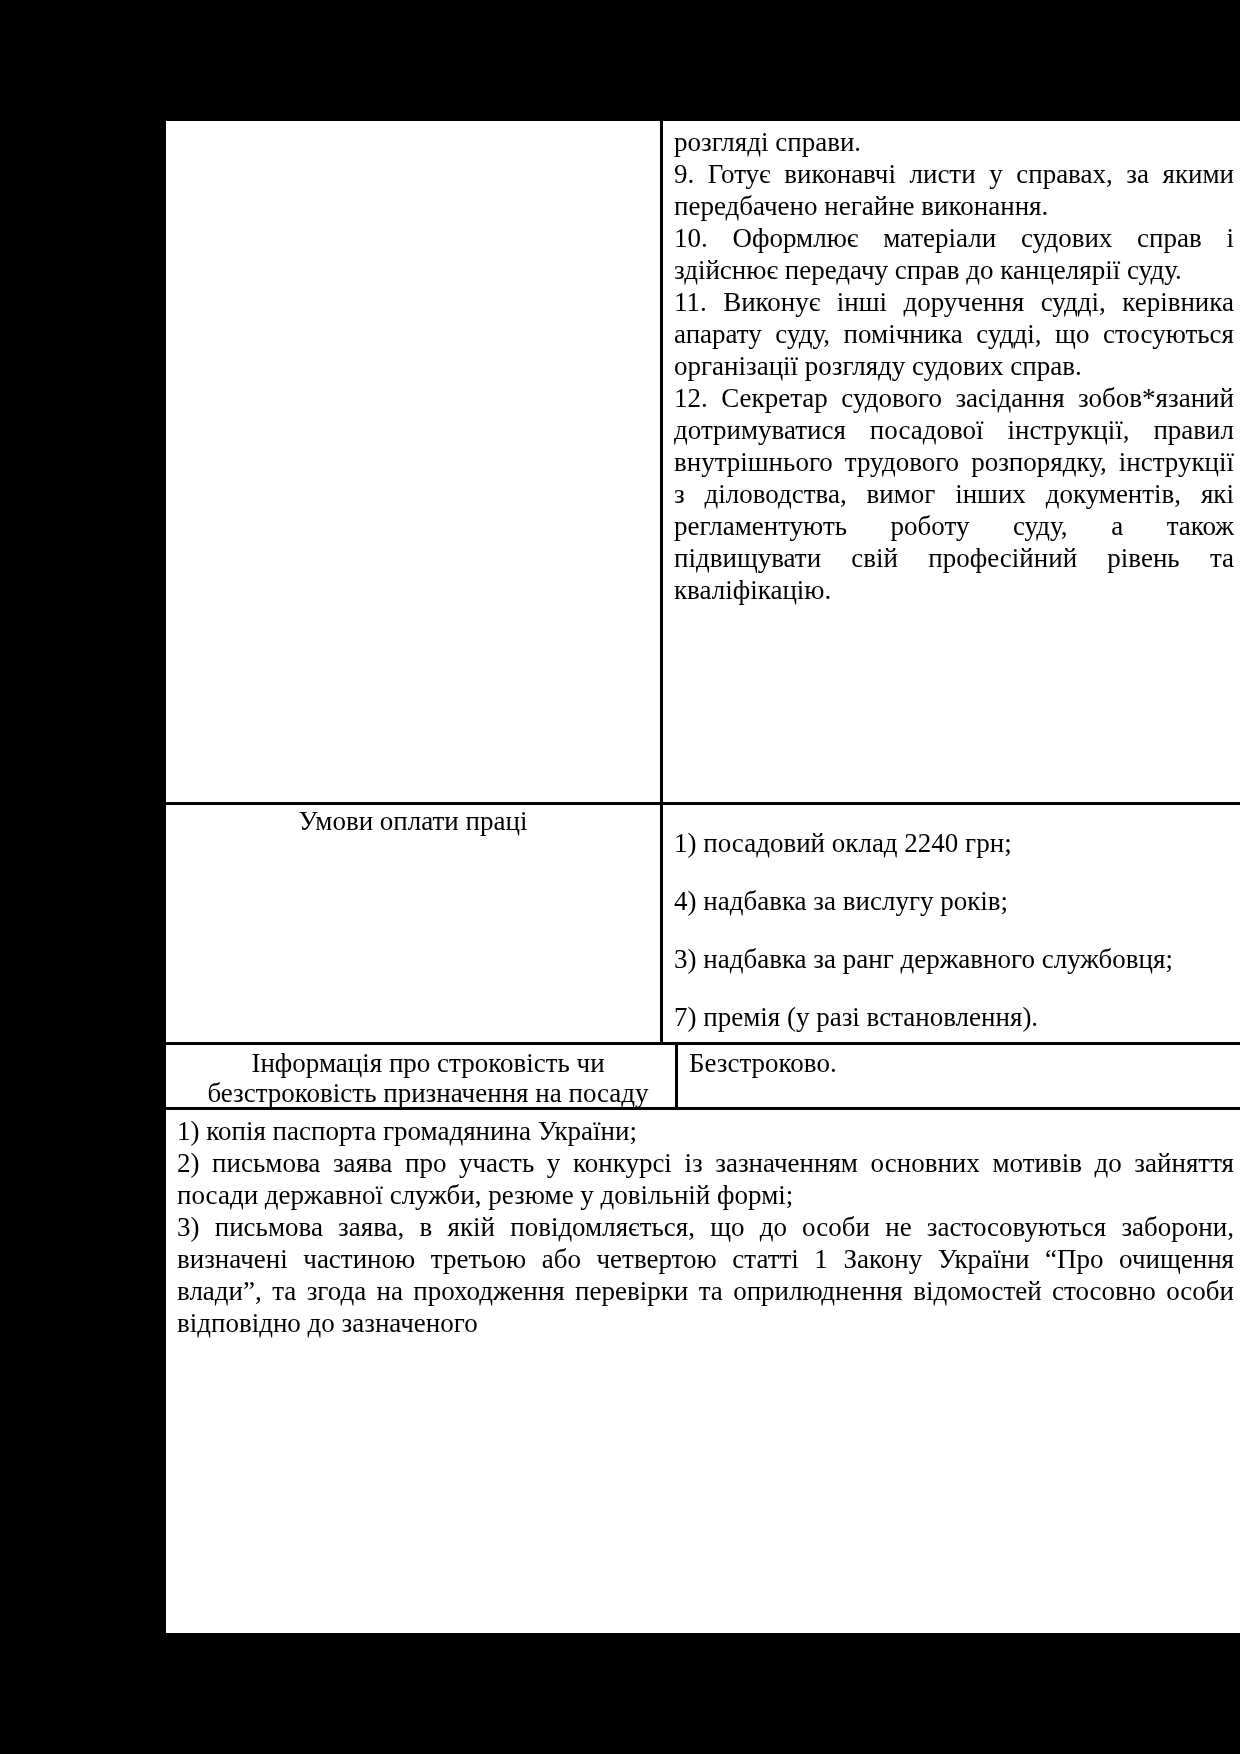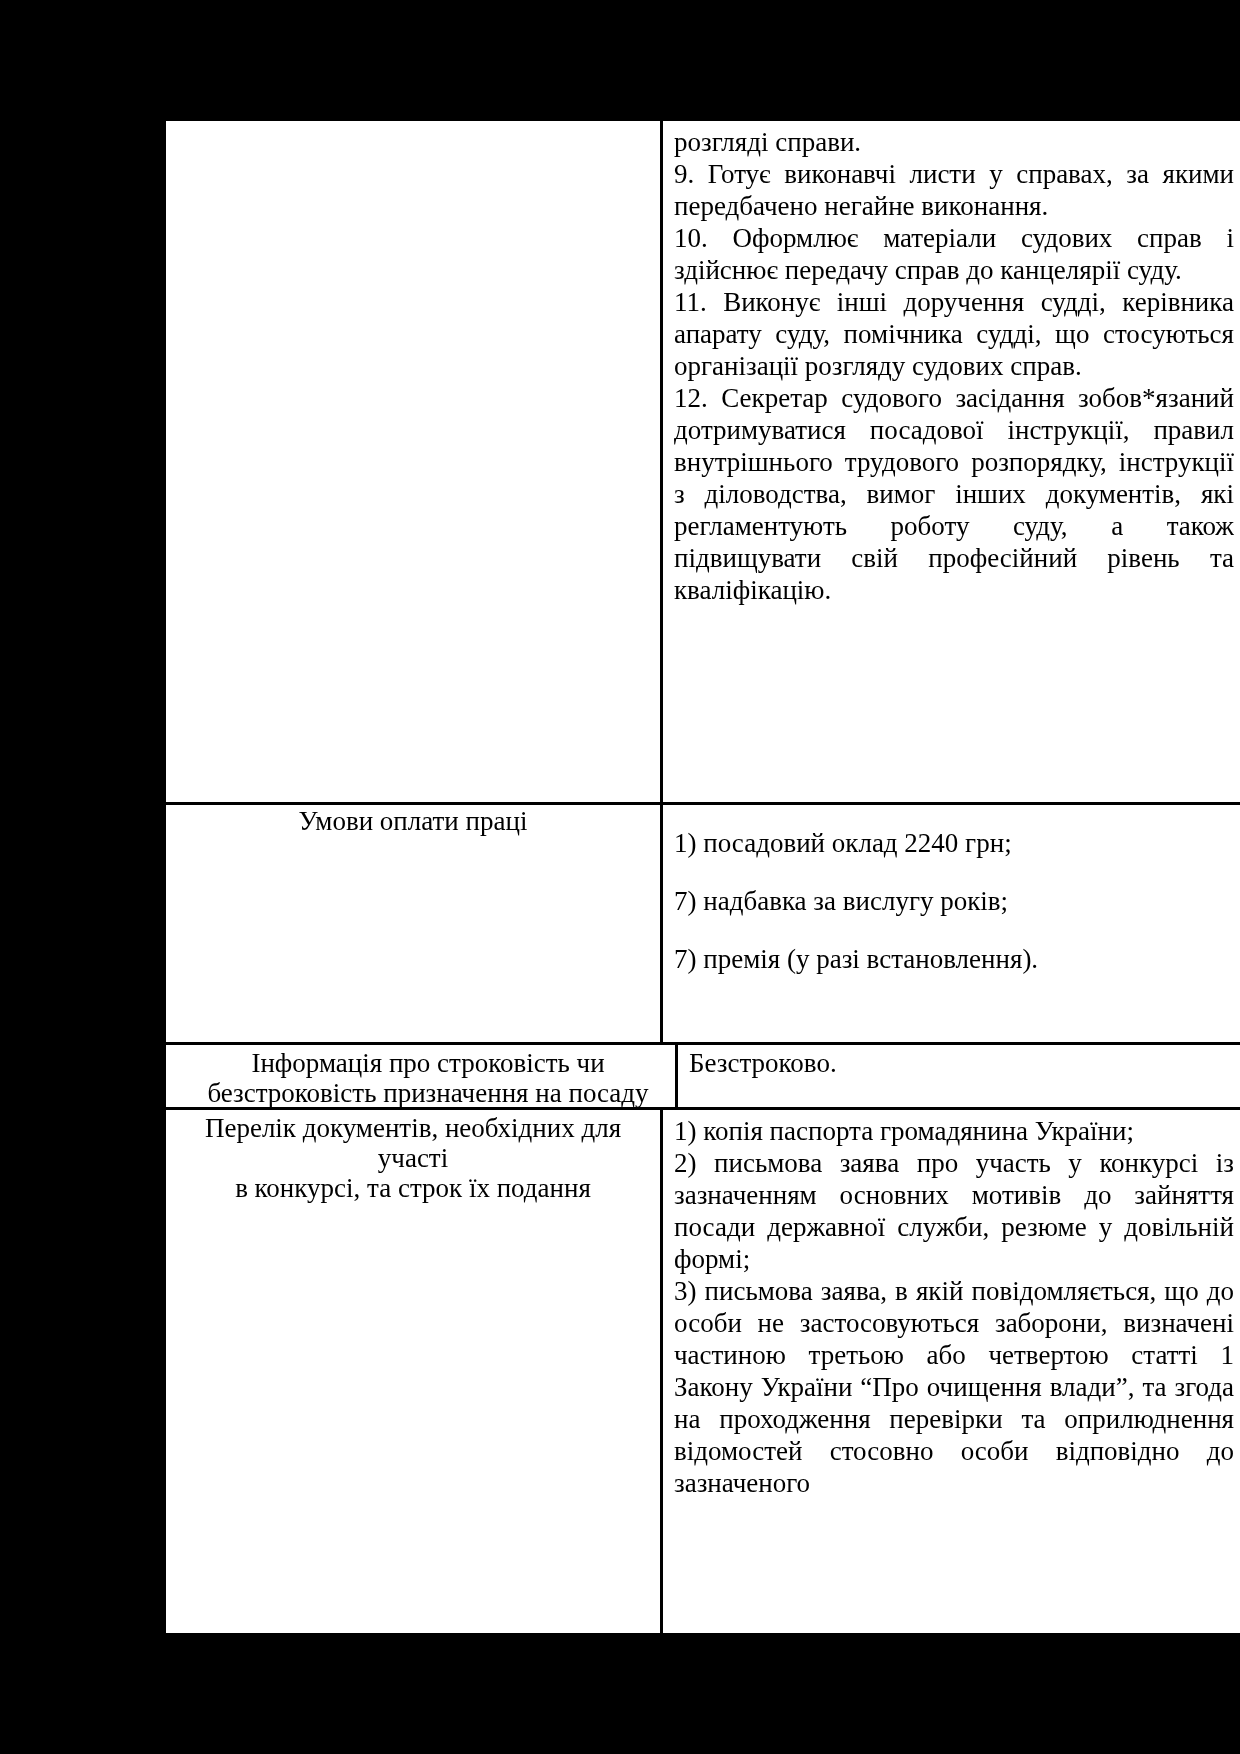--- a/index.html
+++ b/index.html
@@ -71,36 +71,35 @@
         <p>10. Оформлює матеріали судових справ і здійснює передачу справ до канцелярії суду.</p>
         <p>11. Виконує інші доручення судді, керівника апарату суду, помічника судді, що стосуються організації розгляду судових справ.</p>
         <p>12. Секретар судового засідання зобов*язаний дотримуватися посадової інструкції, правил внутрішнього трудового розпорядку, інструкції з діловодства, вимог інших документів, які регламентують роботу суду, а також підвищувати свій професійний рівень та кваліфікацію.</p>
       </div>
   </div>
 
   <div class="t-row row2 bordered">
     <div class="cell-l">Умови оплати праці</div>
     <div class="cell-r">
         <p>1) посадовий оклад 2240 грн;</p>
-        <p>7) надбавка за вислугу років;</p>
+        <p>4) надбавка за вислугу років;</p>
+        <p>3) надбавка за ранг державного службовця;</p>
         <p>7) премія (у разі встановлення).</p>
       </div>
   </div>
 
   <div class="t-row row3 bordered">
     <div class="cell-l">Інформація про строковість чи
 безстроковість призначення на посаду</div>
     <div class="cell-r">
         <p>Безстроково.</p>
       </div>
   </div>
 
   <div class="t-row row4">
-    <div class="cell-l">Перелік документів, необхідних для участі
-в конкурсі, та строк їх подання</div>
     <div class="cell-r">
         <p>1) копія паспорта громадянина України;</p>
         <p>2) письмова заява про участь у конкурсі із зазначенням основних мотивів до зайняття посади державної служби, резюме у довільній формі;</p>
         <p>3) письмова заява, в якій повідомляється, що до особи не застосовуються заборони, визначені частиною третьою або четвертою статті 1 Закону України “Про очищення влади”, та згода на проходження перевірки та оприлюднення відомостей стосовно особи відповідно до зазначеного</p>
       </div>
   </div>
 
 </div>
 
 </body></html>

